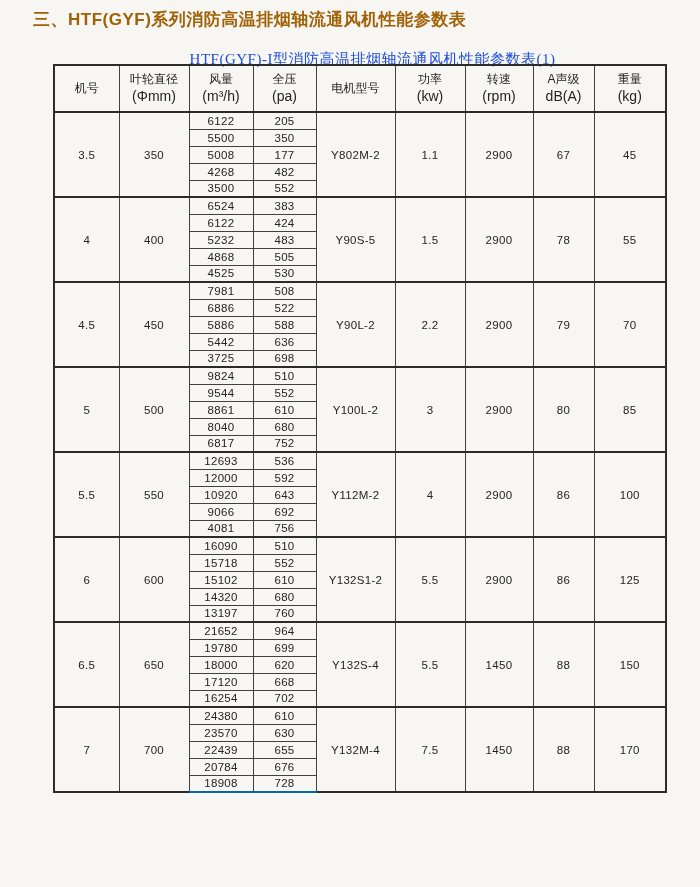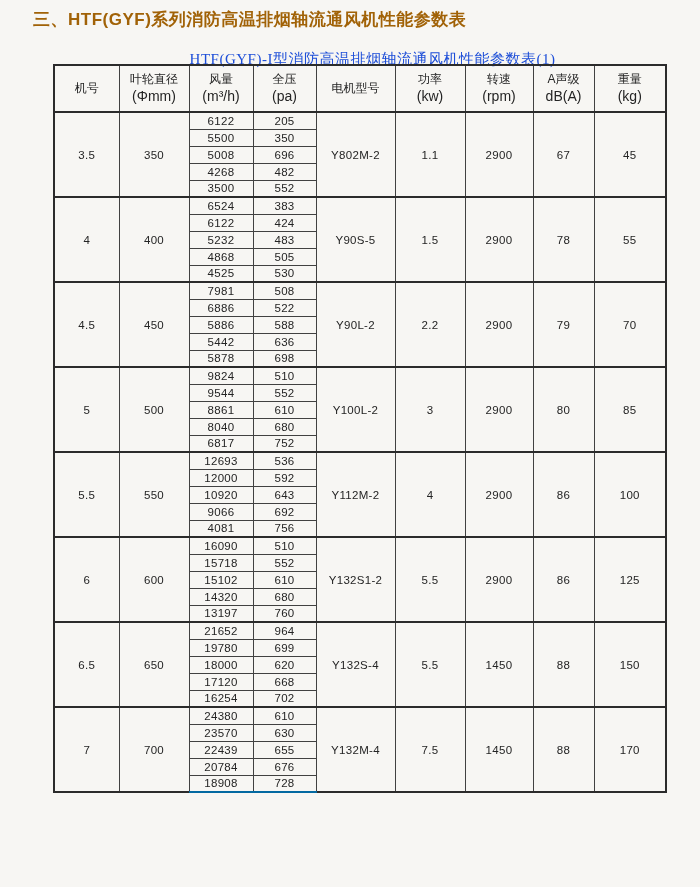--- a/index.html
+++ b/index.html
@@ -132,21 +132,21 @@
         <td rowspan="5">2900</td>
         <td rowspan="5">67</td>
         <td rowspan="5">45</td>
       </tr>
       <tr>
         <td>5500</td>
         <td>350</td>
       </tr>
       <tr>
         <td>5008</td>
-        <td>696</td>
+        <td>177</td>
       </tr>
       <tr>
         <td>4268</td>
         <td>482</td>
       </tr>
       <tr>
         <td>3500</td>
         <td>552</td>
       </tr>
       <tr class="group-start">
@@ -193,21 +193,21 @@
       </tr>
       <tr>
         <td>5886</td>
         <td>588</td>
       </tr>
       <tr>
         <td>5442</td>
         <td>636</td>
       </tr>
       <tr>
-        <td>5878</td>
+        <td>3725</td>
         <td>698</td>
       </tr>
       <tr class="group-start">
         <td rowspan="5">5</td>
         <td rowspan="5">500</td>
         <td>9824</td>
         <td>510</td>
         <td rowspan="5">Y100L-2</td>
         <td rowspan="5">3</td>
         <td rowspan="5">2900</td>

